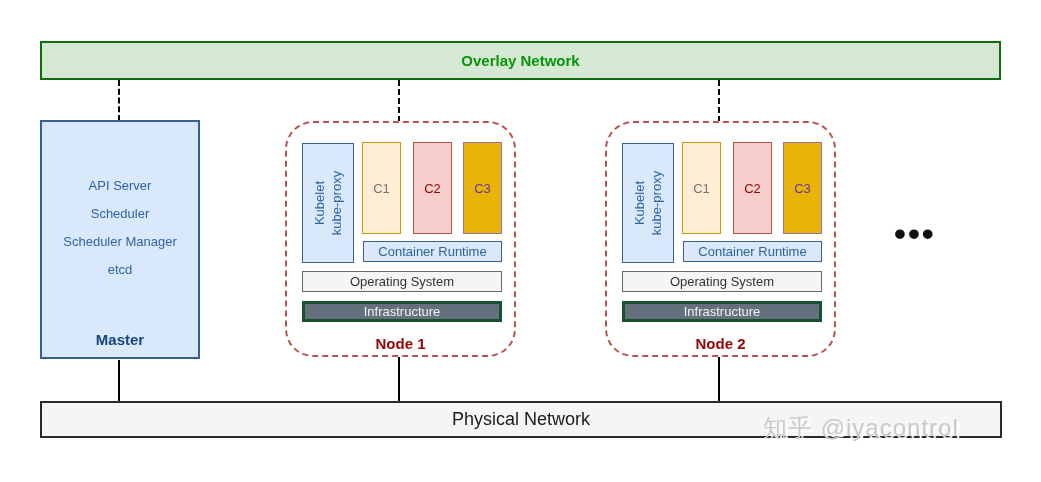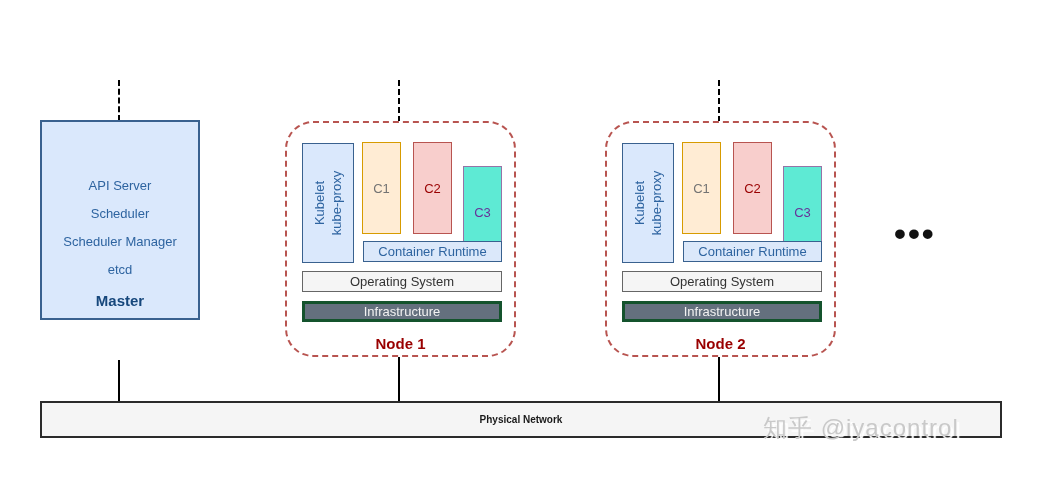--- a/index.html
+++ b/index.html
@@ -20,21 +20,21 @@
   
   .conn-dashed {
     position: absolute; width: 0; border-left: 2px dashed #000000;
   }
   .conn-solid {
     position: absolute; width: 2px; background: #000000;
   }
 
   
   .master {
-    position: absolute; left: 40px; top: 120px; width: 160px; height: 200px;
+    position: absolute; left: 40px; top: 120px; width: 160px; height: 239px;
     background: #dae8fc; border: 2px solid #39618f;
     display: flex; flex-direction: column; align-items: center;
   }
   .master-components {
     margin-top: 56px; display: flex; flex-direction: column; gap: 12px;
     align-items: center;
   }
   .master-components div { color: #2e64a0; font-size: 13px; line-height: 16px; }
   .master-title {
     margin-top: auto; padding-bottom: 9px; color: #16477c;
@@ -54,21 +54,21 @@
   .kubelet-text {
     transform: rotate(-90deg); text-align: center; white-space: nowrap;
     color: #2e64a0; font-size: 13px; line-height: 17px;
   }
   .cbox {
     position: absolute; top: 19px; width: 39px; height: 92px;
     display: flex; align-items: center; justify-content: center; font-size: 13px;
   }
   .c1 { left: 75px;  background: #ffecd4; border: 1px solid #d79b00; color: #737373; }
   .c2 { left: 126px; background: #f8cecc; border: 1px solid #b85450; color: #990000; }
-  .c3 { left: 176px; background: #5eead4; border: 1px solid #9673a6; color: #663399; margin-top: 24px; }
+  .c3 { left: 176px; background: #eab308; border: 1px solid #9673a6; color: #663399; }
   .runtime {
     position: absolute; left: 76px; top: 118px; width: 139px; height: 21px;
     background: #dbe8fa; border: 1px solid #39618f; color: #2e64a0;
     display: flex; align-items: center; justify-content: center; font-size: 13px;
   }
   .os {
     position: absolute; left: 15px; top: 148px; width: 200px; height: 21px;
     background: #f5f5f5; border: 1px solid #666666; color: #333333;
     display: flex; align-items: center; justify-content: center; font-size: 13px;
   }
@@ -88,34 +88,37 @@
     color: #111111; font-size: 34px; font-weight: bold; letter-spacing: 2px;
     line-height: 34px;
   }
 
   
   .physical-bar {
     position: absolute; left: 40px; top: 401px; width: 962px; height: 37px;
     background: #f5f5f5; border: 2px solid #2b2b2b;
     display: flex; align-items: center; justify-content: center;
   }
-  .physical-bar span { color: #1a1a1a; font-weight: bold; font-size: 10px; }
+  .physical-bar span { color: #1a1a1a; font-weight: normal; font-size: 18px; }
 
   
   .watermark {
     position: absolute; left: 763px; top: 412px; z-index: 10;
     font-size: 24px; color: #c9c9c9; letter-spacing: 1px;
     text-shadow: 3px 3px 1px #ffffff; white-space: nowrap;
   }
 </style>
 </head>
 <body>
 
 <div class="canvas">
 
+  <div class="overlay-bar">
+    <span>Overlay Network</span>
+  </div>
 
   <div class="conn-dashed" style="left:118px; top:80px; height:41px;"></div>
   <div class="conn-dashed" style="left:398px; top:80px; height:42px;"></div>
   <div class="conn-dashed" style="left:718px; top:80px; height:42px;"></div>
 
   <div class="conn-solid" style="left:118px; top:360px; height:42px;"></div>
   <div class="conn-solid" style="left:398px; top:356px; height:46px;"></div>
   <div class="conn-solid" style="left:718px; top:356px; height:46px;"></div>
 
   <div class="master">

